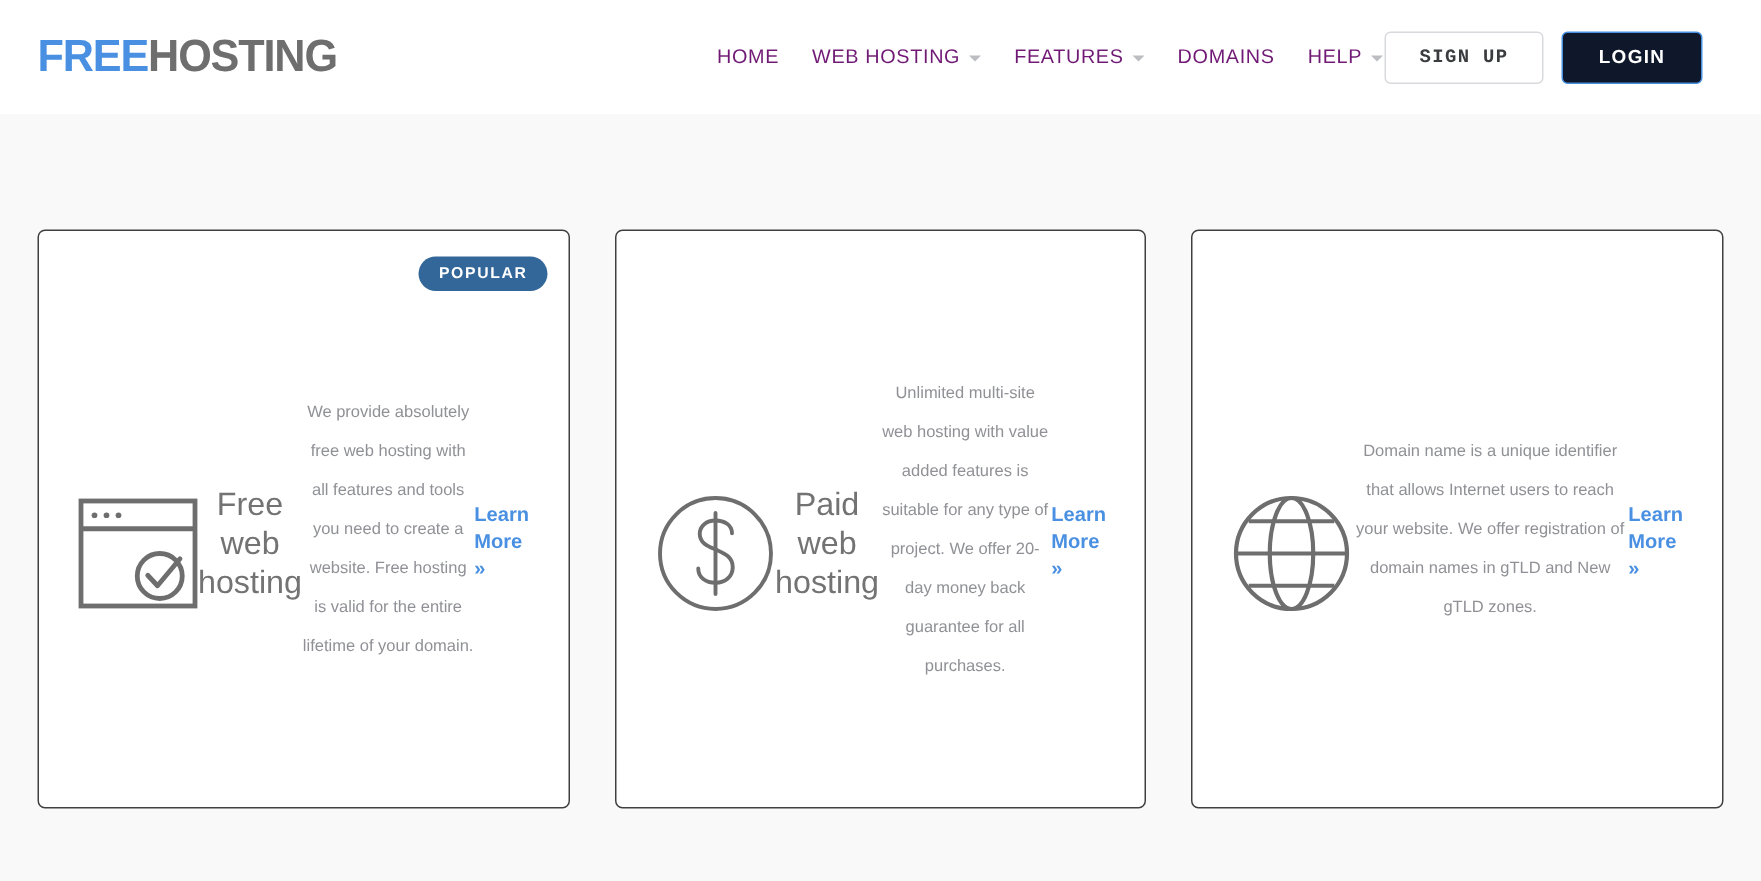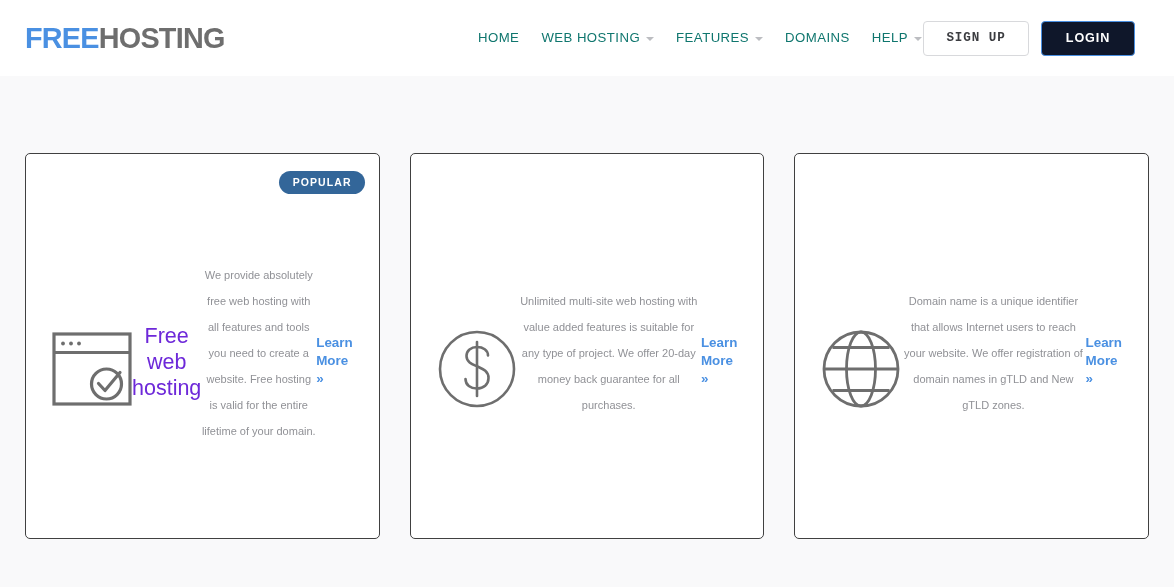--- a/index.html
+++ b/index.html
@@ -48,21 +48,21 @@
     top: 29px;
     display: flex;
     align-items: center;
     gap: 0px;
   }
   .nav-item {
     display: flex;
     align-items: center;
     font-size: 13.2px;
     letter-spacing: 0.45px;
-    color: #0f766e;
+    color: #701a75;
     text-transform: uppercase;
     white-space: nowrap;
     cursor: pointer;
     margin-right: 22px;
     line-height: 17px;
   }
   .nav-item:last-child { margin-right: 0; }
   .caret {
     display: inline-block;
     margin-left: 6px;
@@ -151,21 +151,21 @@
     margin-top: 46px;
     height: 86px;
     display: flex;
     align-items: center;
     justify-content: center;
   }
 
   .card-title {
     margin-top: 32px;
     font-size: 21.5px;
-    color: #6d28d9;
+    color: #737373;
     font-weight: 400;
     text-align: center;
     line-height: 26px;
   }
 
   .card-text {
     margin-top: 13px;
     font-size: 11px;
     line-height: 26px;
     color: #909196;
@@ -240,20 +240,21 @@
   </div>
 
   <div class="card">
     <div class="card-icon">
       <svg width="80" height="80" viewBox="0 0 80 80" fill="none">
         <circle cx="40" cy="40" r="37" stroke="#6e6e6e" stroke-width="2.6" fill="none"></circle>
         <line x1="40" y1="13" x2="40" y2="67" stroke="#6e6e6e" stroke-width="2.6" stroke-linecap="round"></line>
         <path d="M51 26.5 C51 21 46 18 40 18 C34 18 29.5 21.5 29.5 27 C29.5 33.5 36 35.5 40.5 37.5 C45.5 39.8 51.5 42 51.5 49 C51.5 55.5 46.5 59.5 40 59.5 C33.5 59.5 28.5 56 28.5 50" stroke="#6e6e6e" stroke-width="2.6" fill="none" stroke-linecap="round"></path>
       </svg>
     </div>
+    <div class="card-title">Paid web hosting</div>
     <div class="card-text">Unlimited multi-site web hosting with value added features is suitable for any type of project. We offer 20-day money back guarantee for all purchases.</div>
     <a class="card-link">Learn More »</a>
   </div>
 
   <div class="card">
     <div class="card-icon">
       <svg width="80" height="80" viewBox="0 0 80 80" fill="none">
         <circle cx="40" cy="40" r="37" stroke="#6e6e6e" stroke-width="2.8" fill="none"></circle>
         <ellipse cx="40" cy="40" rx="14.5" ry="37" stroke="#6e6e6e" stroke-width="2.8" fill="none"></ellipse>
         <line x1="3" y1="40" x2="77" y2="40" stroke="#6e6e6e" stroke-width="2.8"></line>

